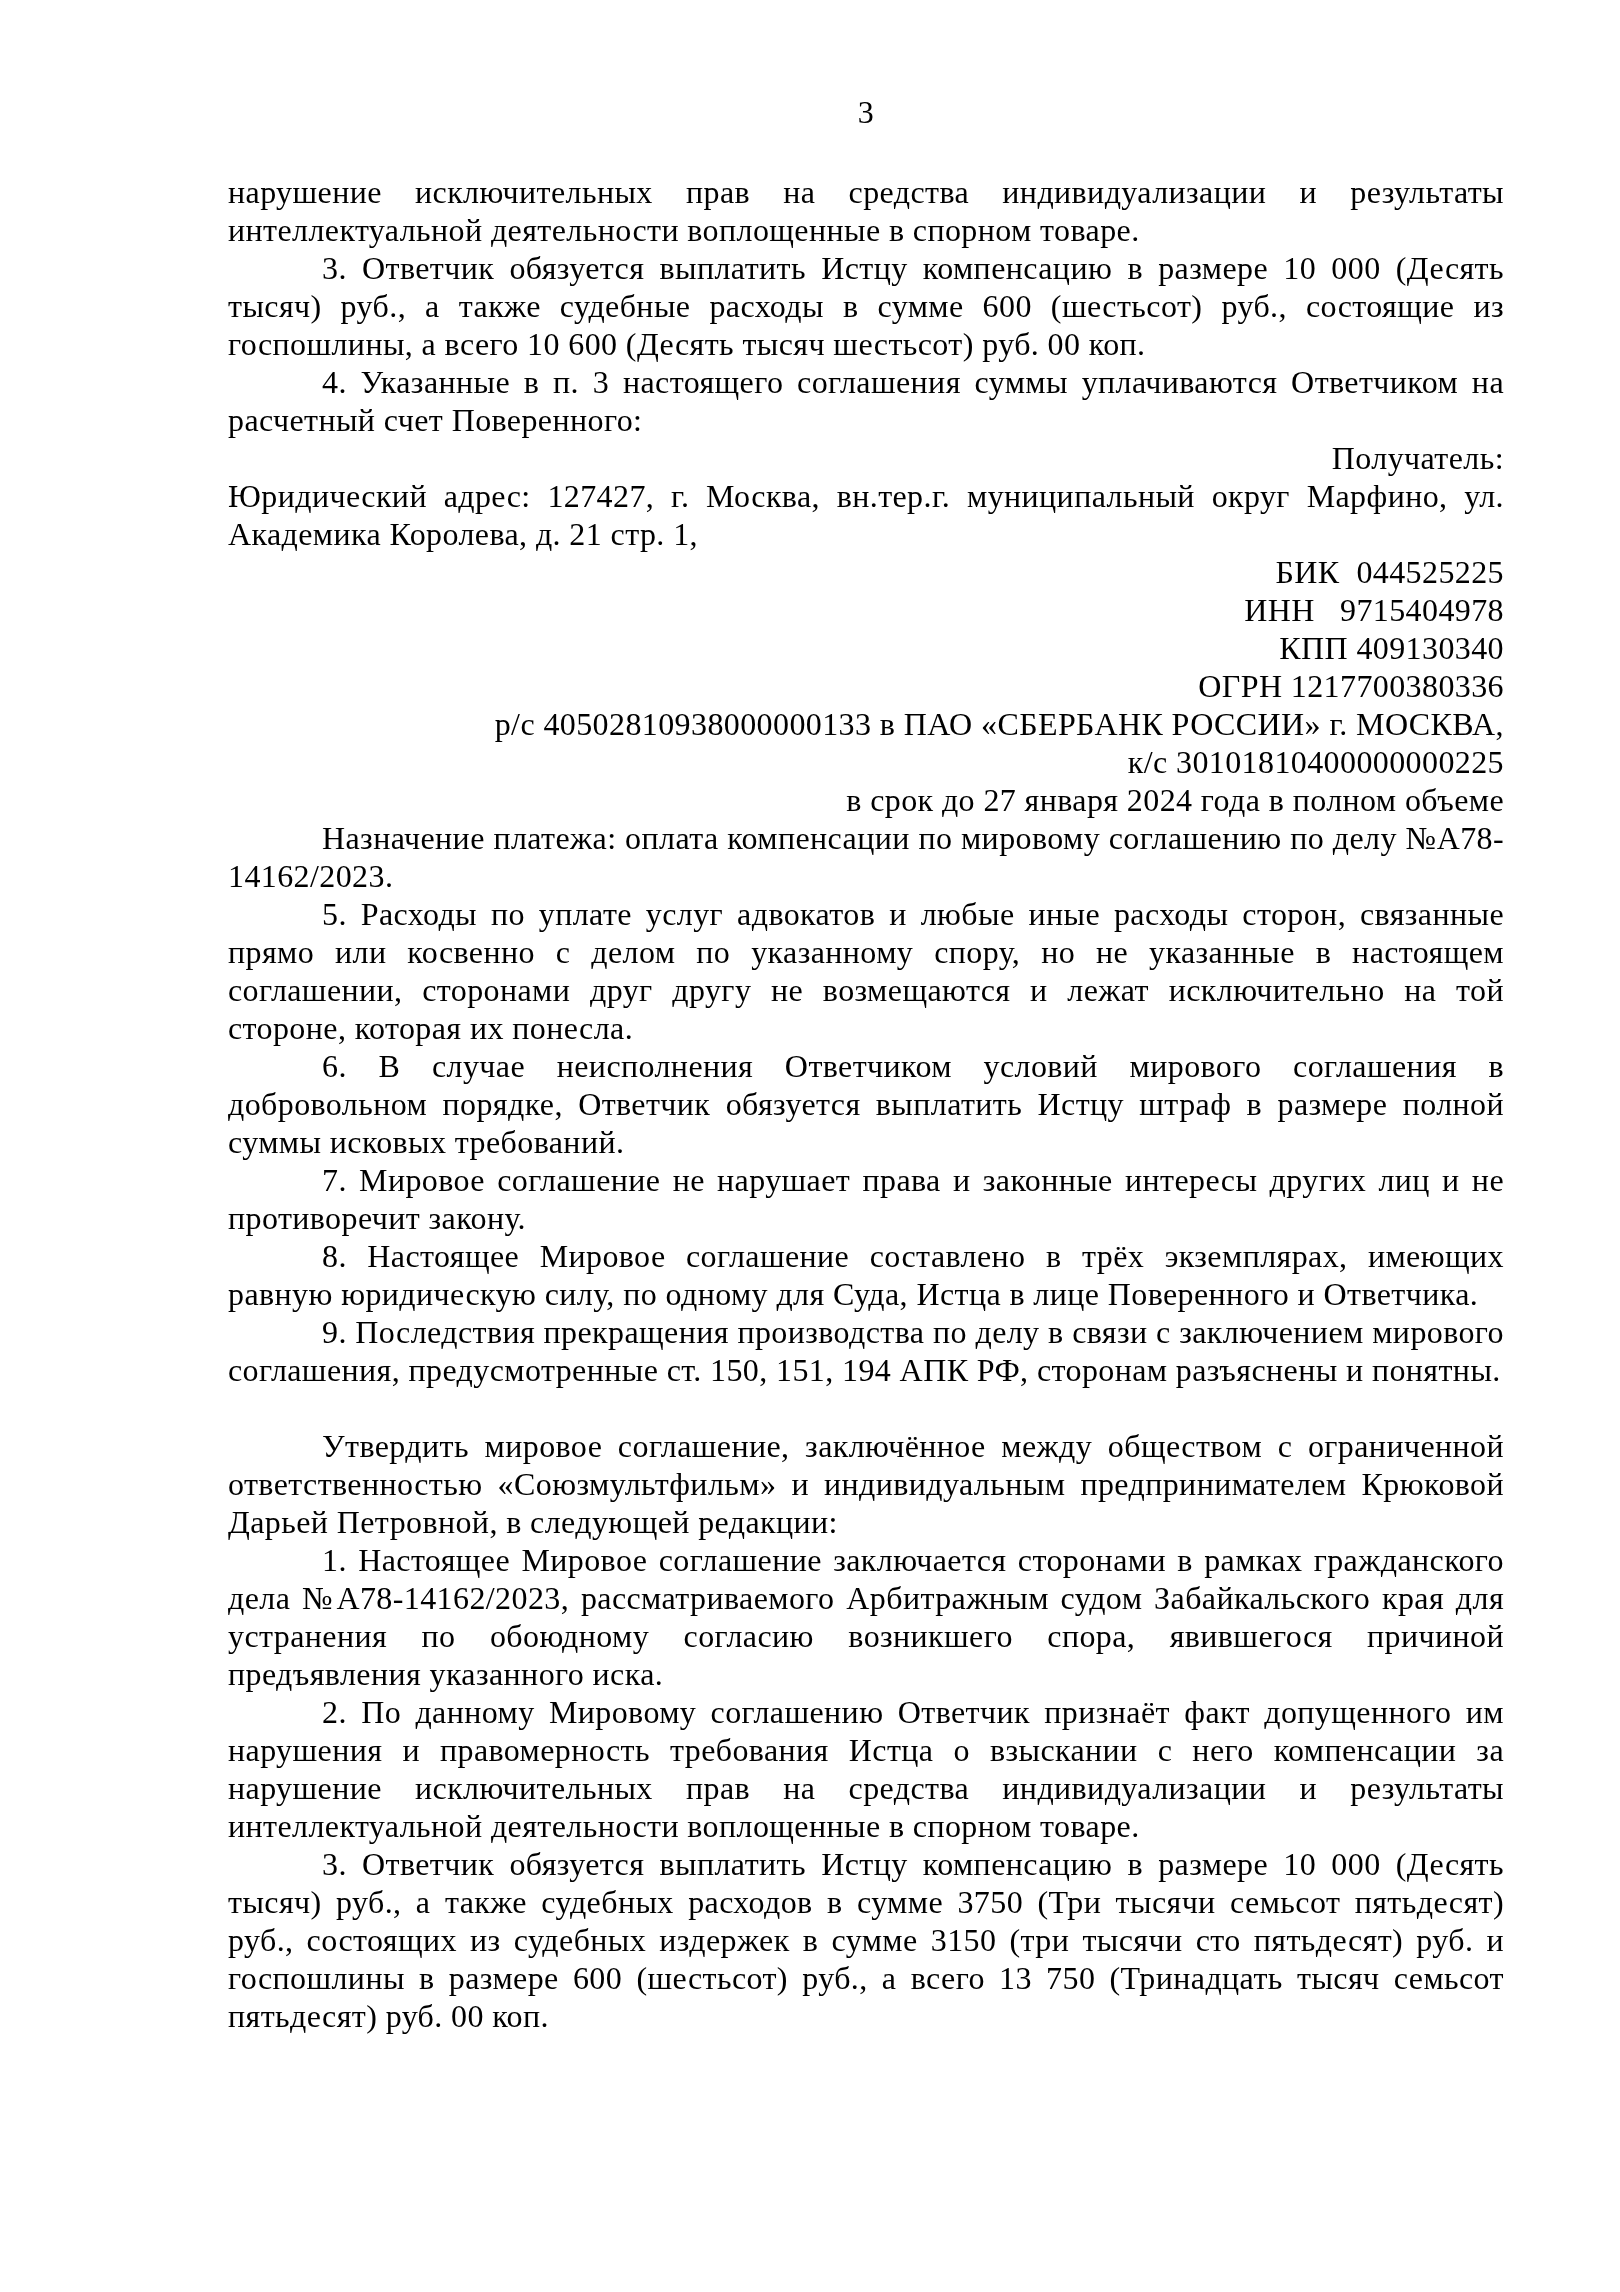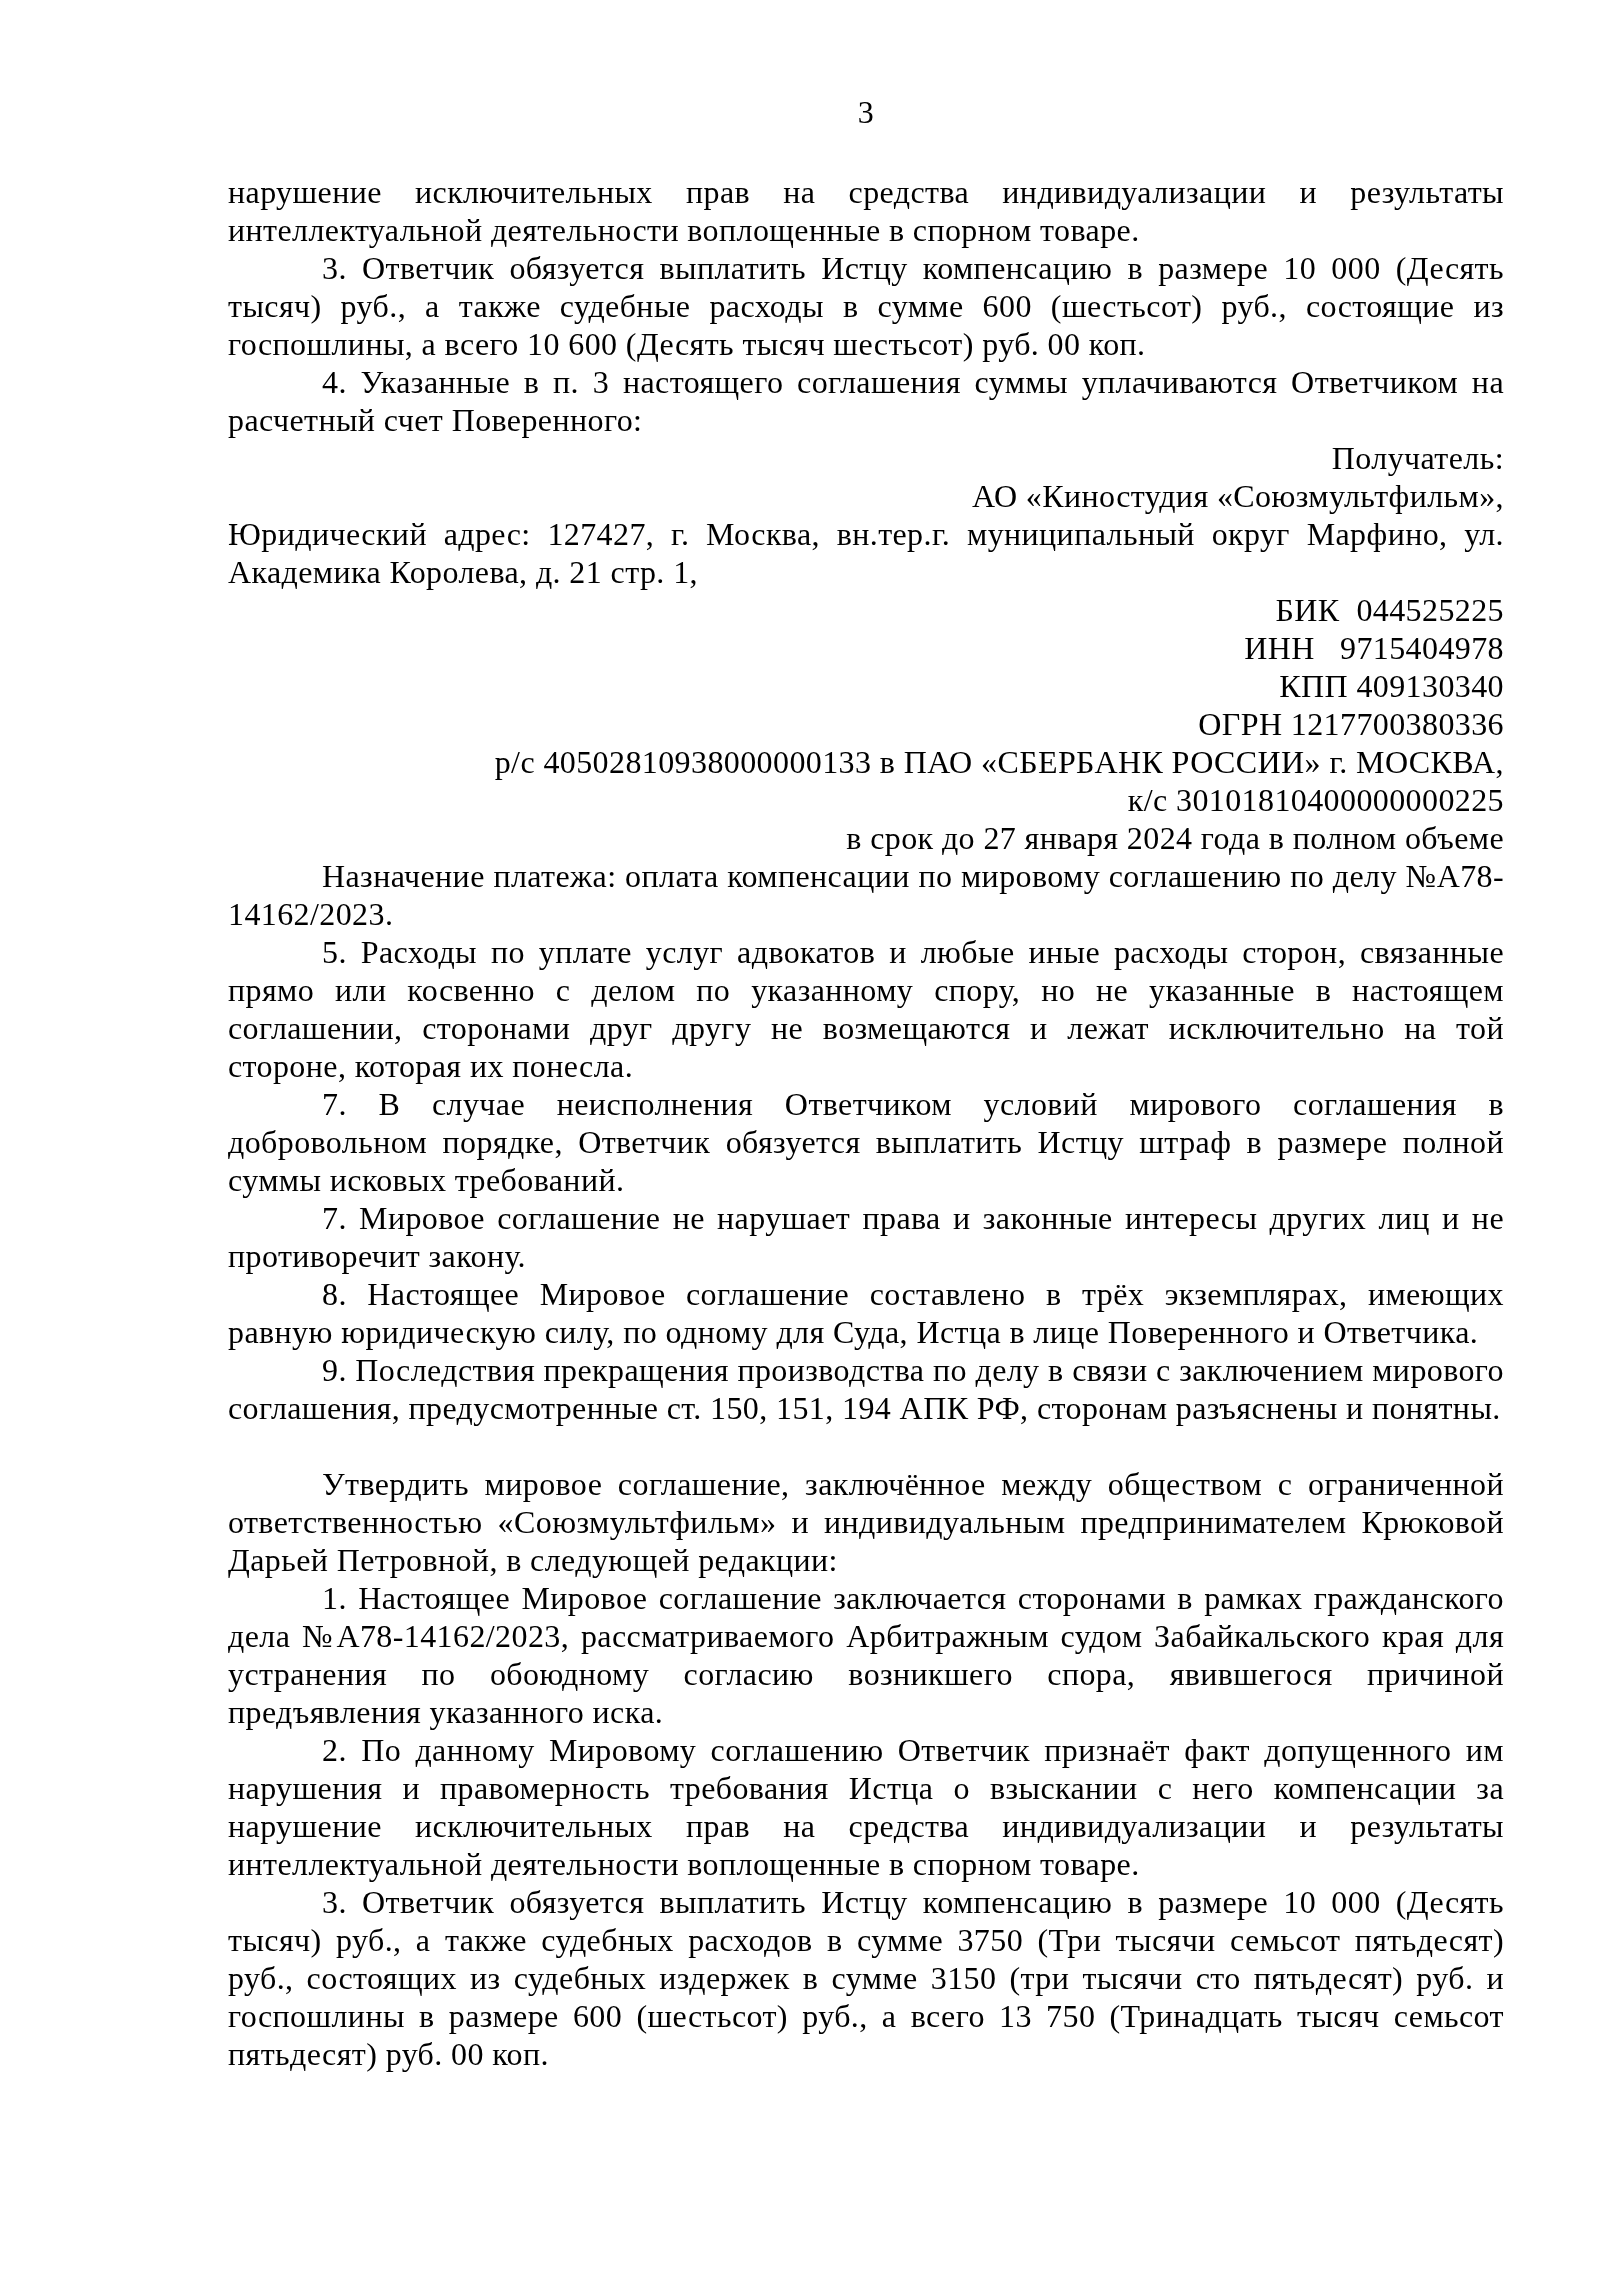--- a/index.html
+++ b/index.html
@@ -51,32 +51,31 @@
 </head>
 <body>
 
 <div class="page">
   <div class="page-number">3</div>
   <div class="body-text">
     <p>нарушение исключительных прав на средства индивидуализации и результаты интеллектуальной деятельности воплощенные в спорном товаре.</p>
     <p class="indent">3. Ответчик обязуется выплатить Истцу компенсацию в размере 10 000 (Десять тысяч) руб., а также судебные расходы в сумме 600 (шестьсот) руб., состоящие из госпошлины, а всего 10 600 (Десять тысяч шестьсот) руб. 00 коп.</p>
     <p class="indent">4. Указанные в п. 3 настоящего соглашения суммы уплачиваются Ответчиком на расчетный счет Поверенного:</p>
     <p class="plain">Получатель:</p>
-    <p class="plain">АО «Киностудия «Союзмультфильм»,</p>
     <p>Юридический адрес: 127427, г. Москва, вн.тер.г. муниципальный округ Марфино, ул. Академика Королева, д. 21 стр. 1,</p>
     <p class="plain">БИК  044525225</p>
     <p class="plain">ИНН   9715404978</p>
     <p class="plain">КПП 409130340</p>
     <p class="plain">ОГРН 1217700380336</p>
     <p class="plain">р/с 40502810938000000133 в ПАО «СБЕРБАНК РОССИИ» г. МОСКВА,</p>
     <p class="plain">к/с 30101810400000000225</p>
     <p class="plain">в срок до 27 января 2024 года в полном объеме</p>
     <p class="indent">Назначение платежа: оплата компенсации по мировому соглашению по делу №А78-14162/2023.</p>
     <p class="indent">5. Расходы по уплате услуг адвокатов и любые иные расходы сторон, связанные прямо или косвенно с делом по указанному спору, но не указанные в настоящем соглашении, сторонами друг другу не возмещаются и лежат исключительно на той стороне, которая их понесла.</p>
-    <p class="indent">7. В случае неисполнения Ответчиком условий мирового соглашения в добровольном порядке, Ответчик обязуется выплатить Истцу штраф в размере полной суммы исковых требований.</p>
+    <p class="indent">6. В случае неисполнения Ответчиком условий мирового соглашения в добровольном порядке, Ответчик обязуется выплатить Истцу штраф в размере полной суммы исковых требований.</p>
     <p class="indent">7. Мировое соглашение не нарушает права и законные интересы других лиц и не противоречит закону.</p>
     <p class="indent">8. Настоящее Мировое соглашение составлено в трёх экземплярах, имеющих равную юридическую силу, по одному для Суда, Истца в лице Поверенного и Ответчика.</p>
     <p class="indent">9. Последствия прекращения производства по делу в связи с заключением мирового соглашения, предусмотренные ст. 150, 151, 194 АПК РФ, сторонам разъяснены и понятны.</p>
     <p class="indent gap">Утвердить мировое соглашение, заключённое между обществом с ограниченной ответственностью «Союзмультфильм» и индивидуальным предпринимателем Крюковой Дарьей Петровной, в следующей редакции:</p>
     <p class="indent">1. Настоящее Мировое соглашение заключается сторонами в рамках гражданского дела №А78-14162/2023, рассматриваемого Арбитражным судом Забайкальского края для устранения по обоюдному согласию возникшего спора, явившегося причиной предъявления указанного иска.</p>
     <p class="indent">2. По данному Мировому соглашению Ответчик признаёт факт допущенного им нарушения и правомерность требования Истца о взыскании с него компенсации за нарушение исключительных прав на средства индивидуализации и результаты интеллектуальной деятельности воплощенные в спорном товаре.</p>
     <p class="indent">3. Ответчик обязуется выплатить Истцу компенсацию в размере 10 000 (Десять тысяч) руб., а также судебных расходов в сумме 3750 (Три тысячи семьсот пятьдесят) руб., состоящих из судебных издержек в сумме 3150 (три тысячи сто пятьдесят) руб. и госпошлины в размере 600 (шестьсот) руб., а всего 13 750 (Тринадцать тысяч семьсот пятьдесят) руб. 00 коп.</p>
   </div>
 </div>
 

